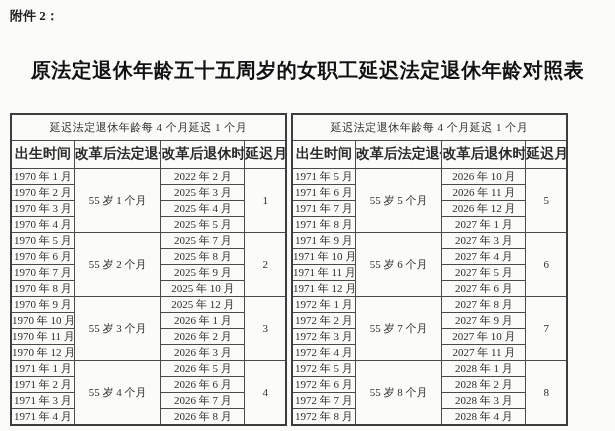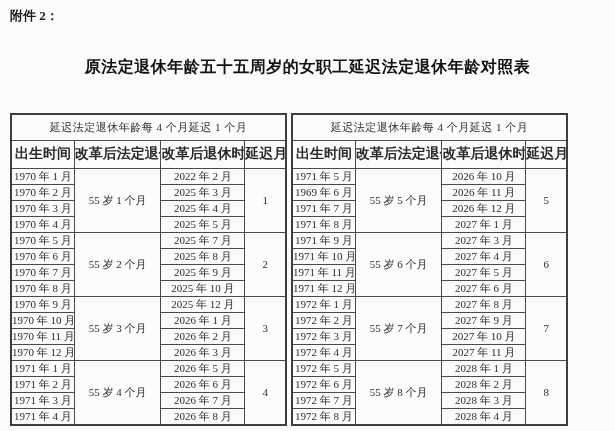--- a/index.html
+++ b/index.html
@@ -25,21 +25,21 @@
     font-weight: bold;
     color: #1d1d1d;
     text-align: center;
   }
   .doc-title {
     position: absolute;
     top: 57px;
     left: 0;
     width: 615px;
     text-align: center;
-    font-size: 16px;
+    font-size: 20px;
     font-weight: bold;
     letter-spacing: 0.5px;
     color: #111;
   }
   .tables-wrap {
     position: absolute;
     top: 113px;
     left: 10px;
     width: 558px;
     display: flex;
@@ -203,21 +203,21 @@
       </tr>
     </thead>
     <tbody>
         <tr>
           <td>1971 年 5 月</td>
           <td rowspan="4">55 岁 5 个月</td>
           <td>2026 年 10 月</td>
           <td rowspan="4">5</td>
         </tr>
         <tr>
-          <td>1969 年 6 月</td>
+          <td>1971 年 6 月</td>
           <td>2026 年 11 月</td>
         </tr>
         <tr>
           <td>1971 年 7 月</td>
           <td>2026 年 12 月</td>
         </tr>
         <tr>
           <td>1971 年 8 月</td>
           <td>2027 年 1 月</td>
         </tr>

